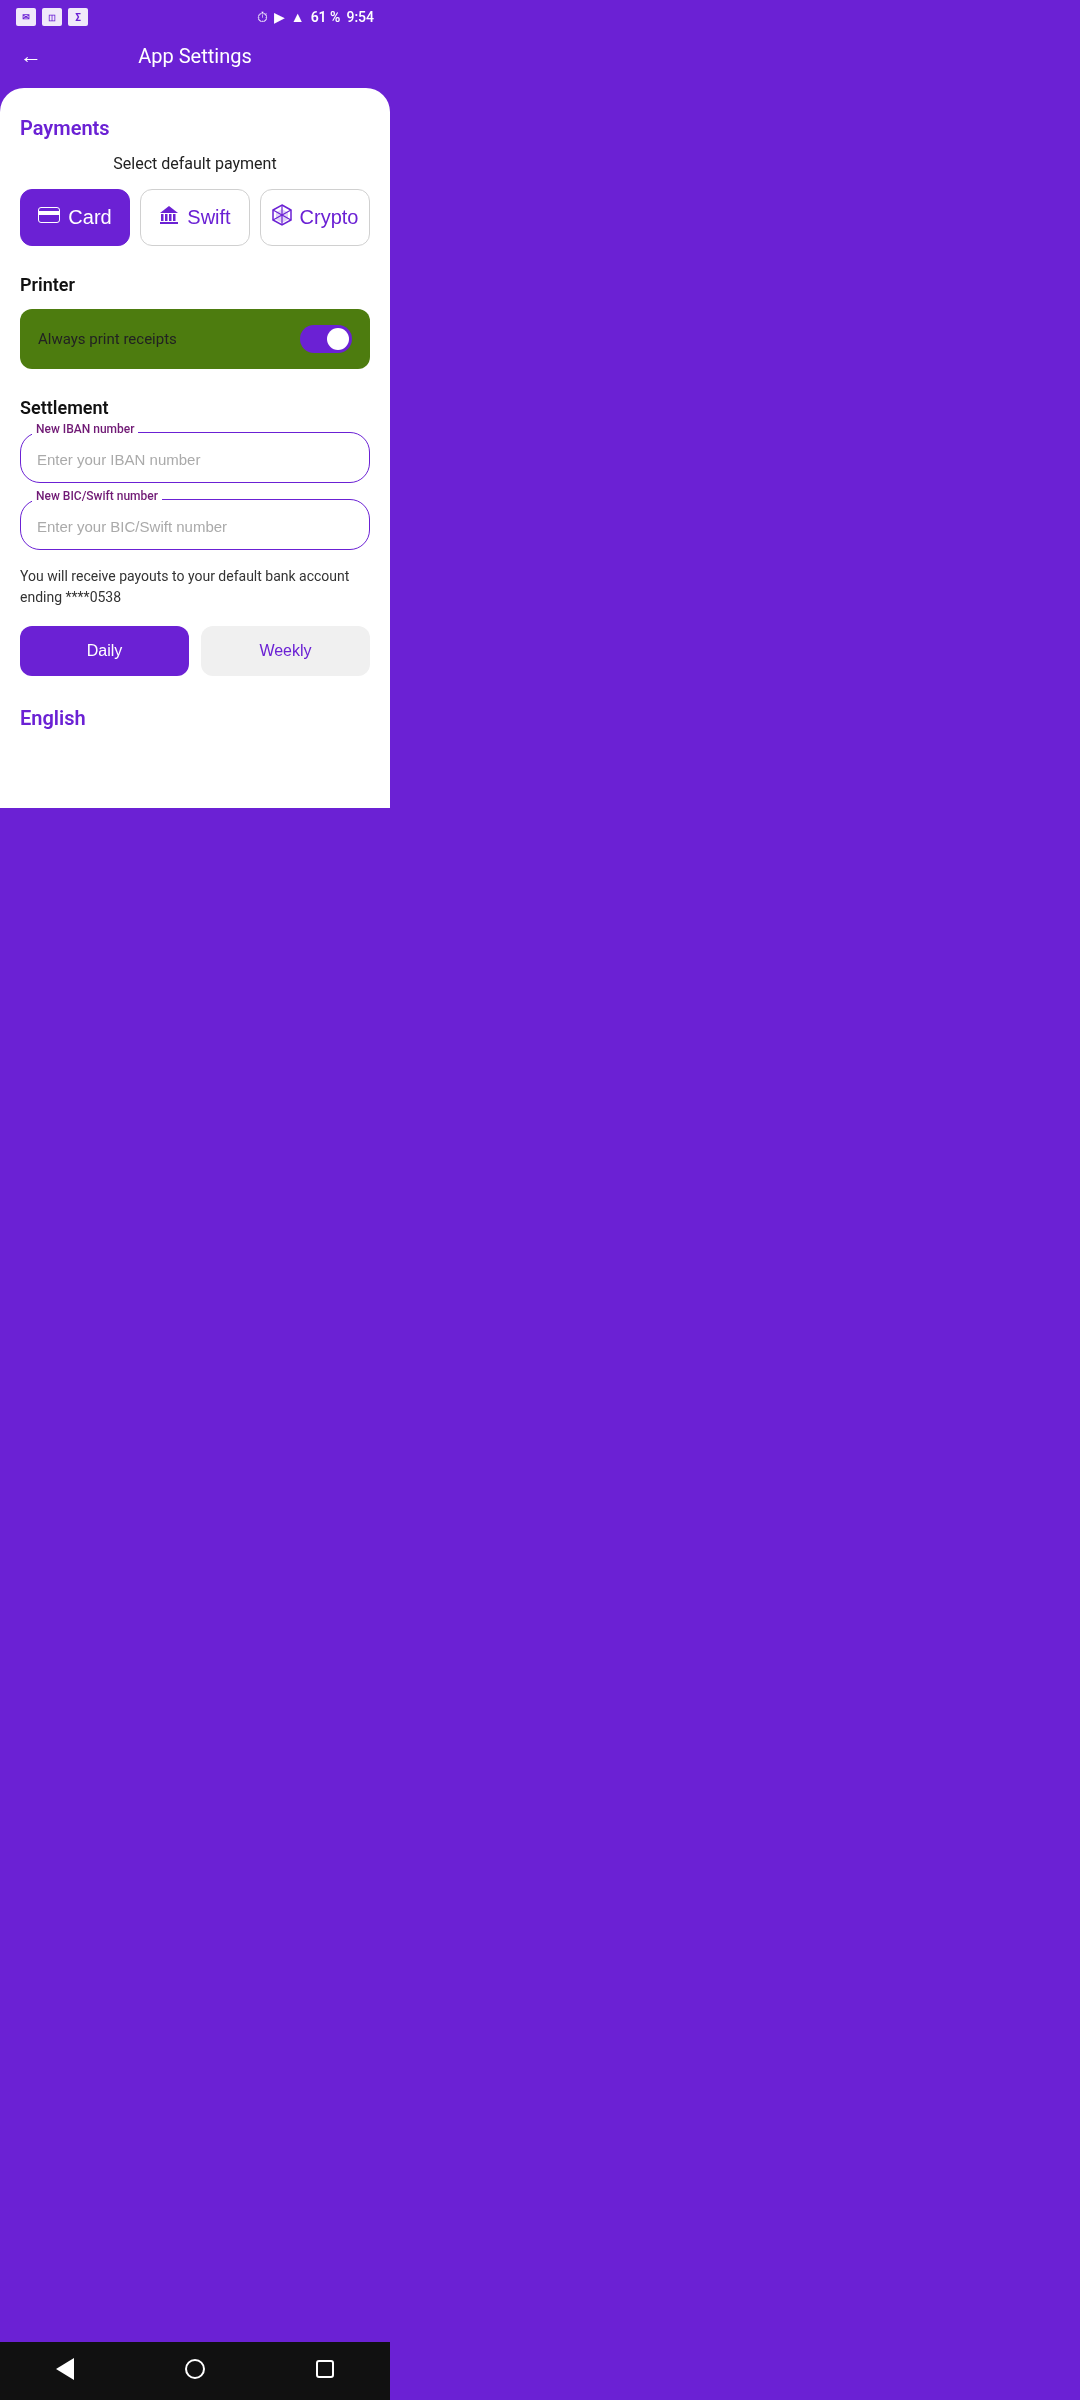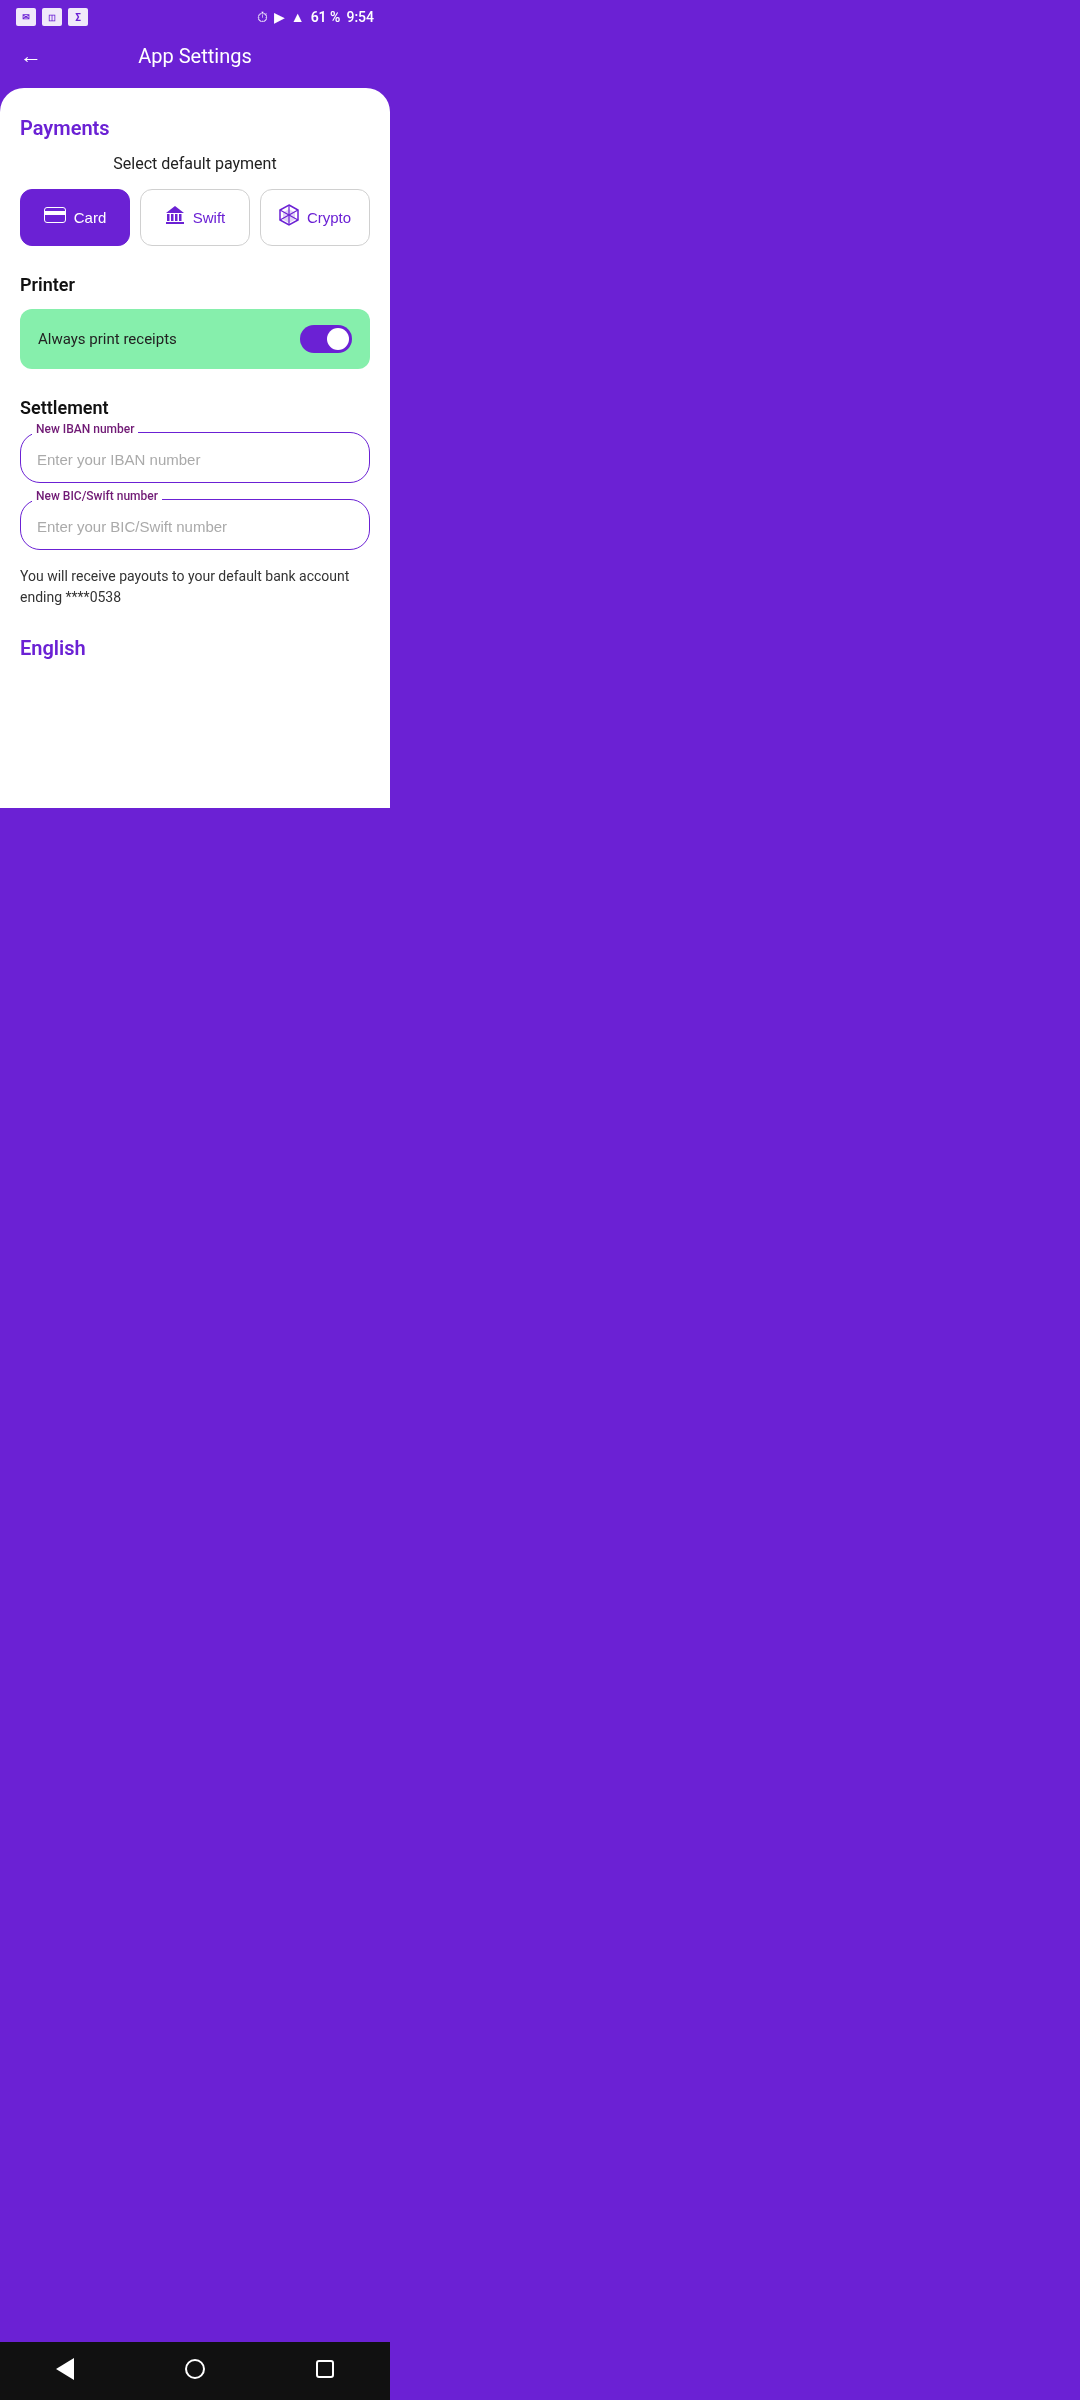--- a/index.html
+++ b/index.html
@@ -114,21 +114,21 @@
     .payment-btn {
       flex: 1;
       display: flex;
       align-items: center;
       justify-content: center;
       gap: 8px;
       padding: 14px 8px;
       border-radius: 12px;
       border: 1.5px solid #d0d0d0;
       background: white;
-      font-size: 15px;
+      font-size: 20px;
       color: #6b21d4;
       font-weight: 500;
       cursor: pointer;
     }
     .payment-btn.active {
       background: #6b21d4;
       color: white;
       border-color: #6b21d4;
     }
     .payment-btn .btn-icon {
@@ -136,21 +136,21 @@
     }
 
     
     .printer-section {
       margin-bottom: 28px;
     }
     .toggle-row {
       display: flex;
       align-items: center;
       justify-content: space-between;
-      background: #86efac;
+      background: #4d7c0f;
       border-radius: 12px;
       padding: 16px 18px;
     }
     .toggle-label {
       font-size: 15px;
       color: #222;
     }
     .toggle-switch {
       width: 52px;
       height: 28px;
@@ -394,20 +394,24 @@
       <input type="text" placeholder="Enter your IBAN number" style="">
     </div>
 
     <div class="input-group">
       <label>New BIC/Swift number</label>
       <input type="text" placeholder="Enter your BIC/Swift number" style="">
     </div>
 
     <p class="payout-note">You will receive payouts to your default bank account ending ****0538</p>
 
+    <div class="frequency-btns">
+      <button class="freq-btn active">Daily</button>
+      <button class="freq-btn inactive">Weekly</button>
+    </div>
   </div>
 
   <div class="country-section">
     <div class="section-title-purple">English</div>
 
   </div>
 
 </div>
 
 <div class="bottom-nav">

